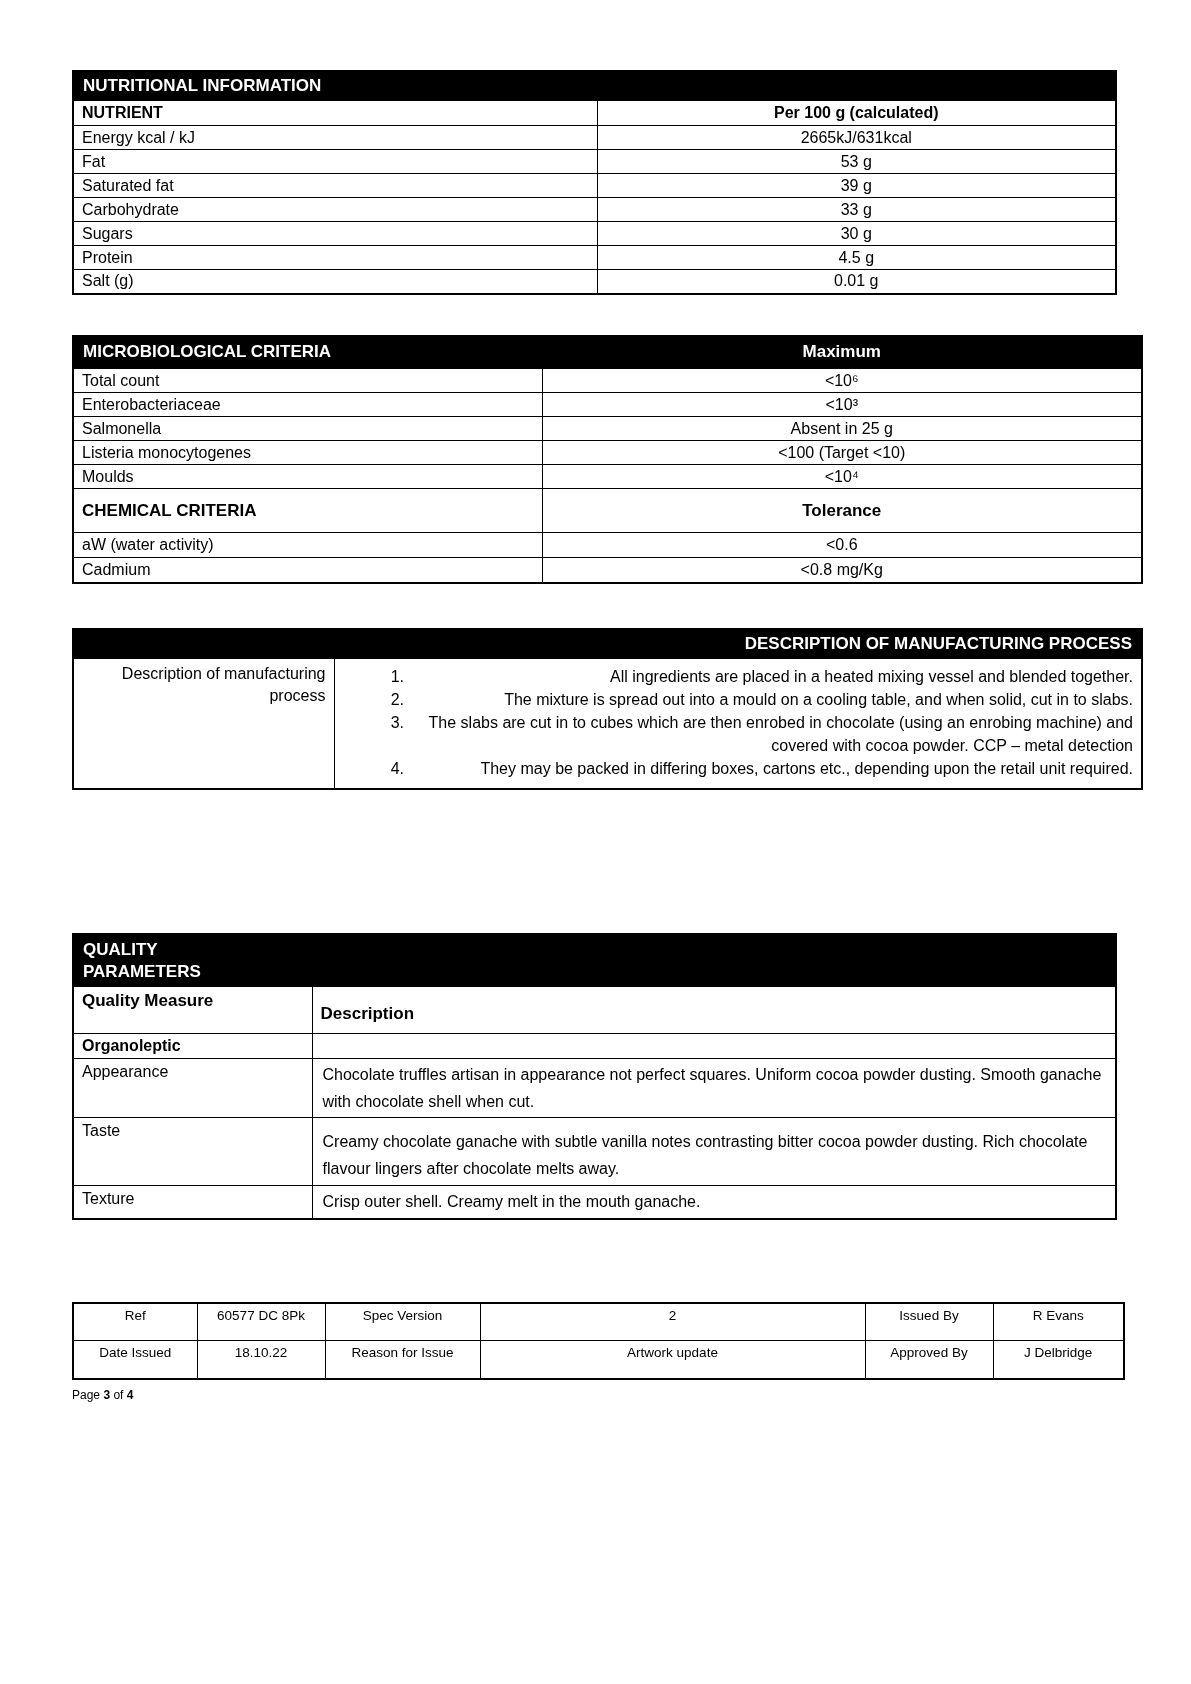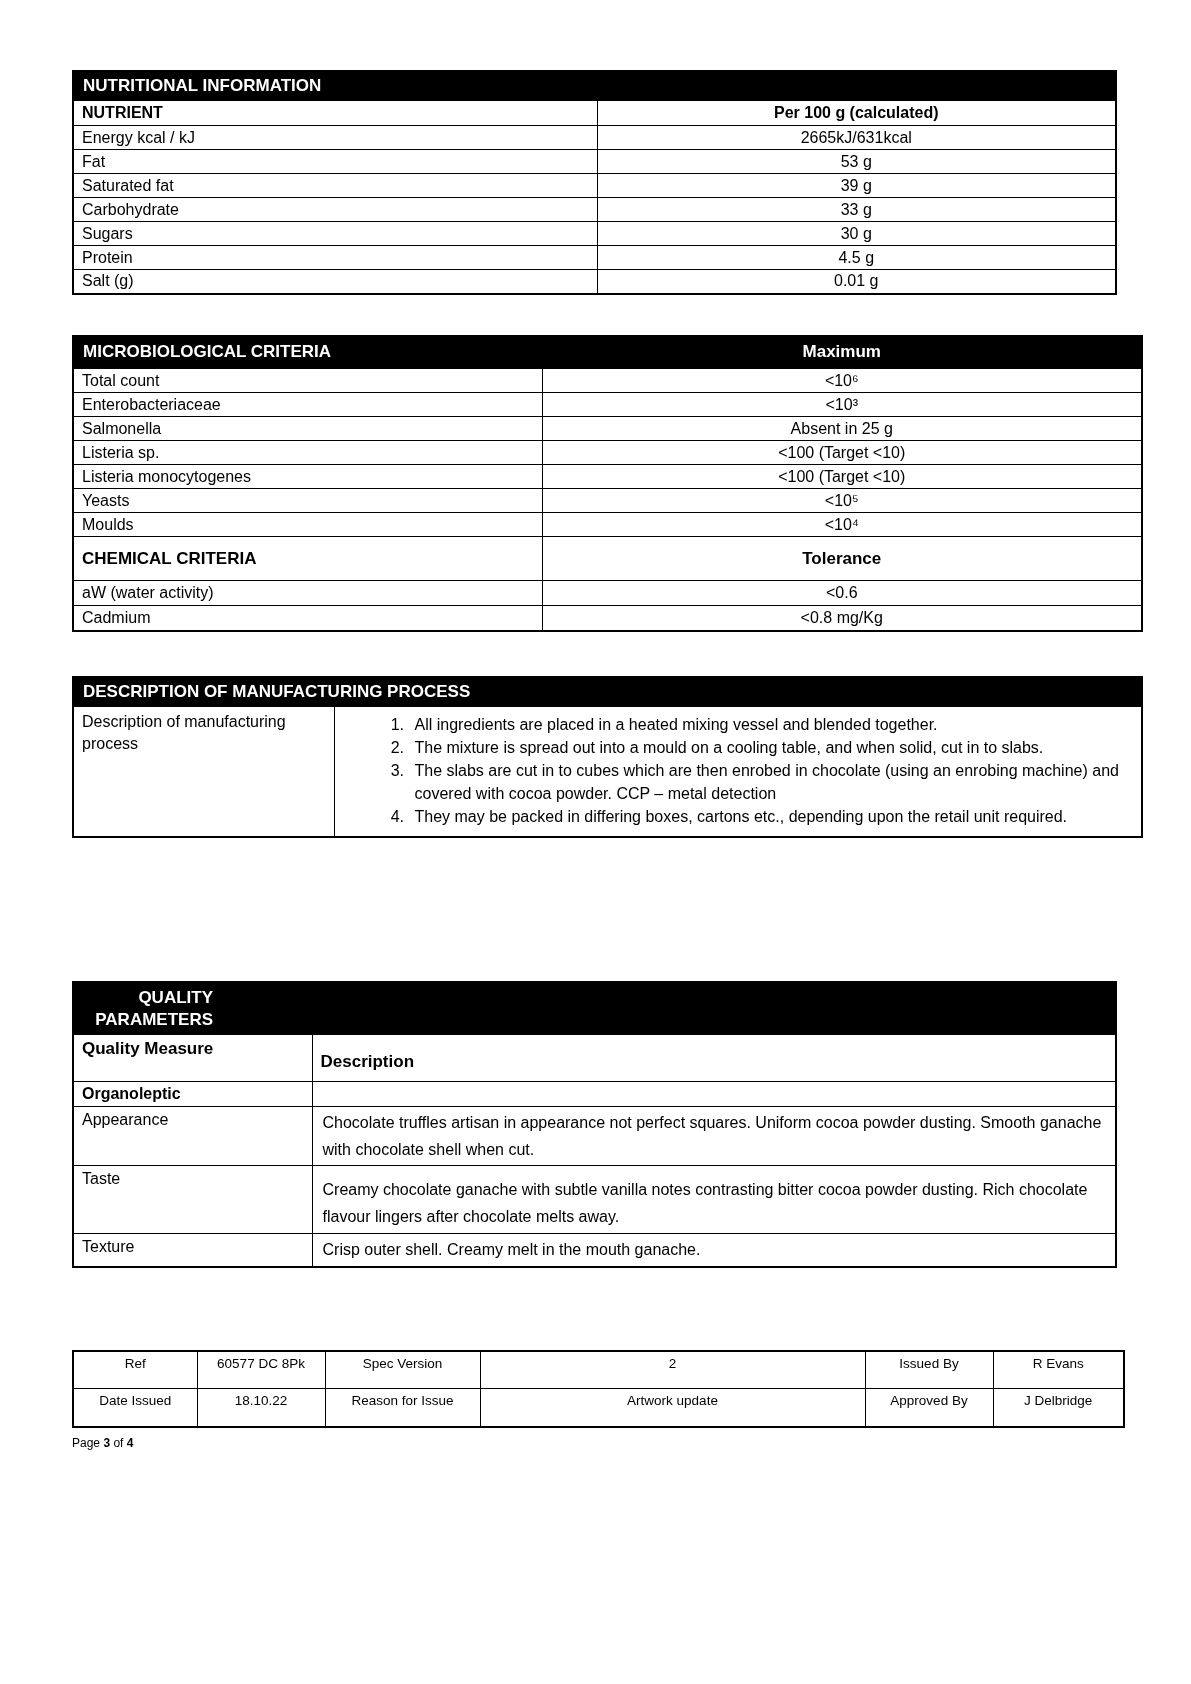--- a/index.html
+++ b/index.html
@@ -31,29 +31,29 @@
   .t-nutrition tr.col-header td { height: 25px; font-weight: bold; }
 
   
   .t-micro { width: 1069px; margin-top: 40px; }
   .t-micro td { height: 24px; }
   .t-micro tr.black-header td { height: 33px; }
   .t-micro tr.section-row td { height: 44px; font-weight: bold; font-size: 17px; }
   .t-micro tr.chem-row td { height: 25px; }
 
   
-  .t-manu { width: 1069px; margin-top: 44px; }
+  .t-manu { width: 1069px; margin-top: 44px; text-align: right; }
   .t-manu td { vertical-align: top; }
   .t-manu .label-cell { padding-top: 4px; line-height: 1.4; }
   .t-manu ol { margin: 4px 0 6px 0; padding-left: 66px; line-height: 1.45; }
   .t-manu ol li { padding-left: 6px; }
 
   
   .t-quality { width: 1043px; margin-top: 143px; }
-  .t-quality tr.black-header td { height: 44px; vertical-align: middle; line-height: 1.25; text-align: right; }
+  .t-quality tr.black-header td { height: 44px; vertical-align: middle; line-height: 1.25; }
   .t-quality .wrap-narrow { display: block; width: 130px; }
   .t-quality tr.qm-row td { height: 47px; font-weight: bold; font-size: 17px; }
   .t-quality tr.qm-row td.desc { vertical-align: middle; padding-top: 10px; }
   .t-quality tr.org-row td { height: 25px; font-weight: bold; }
   .t-quality td.q-label { vertical-align: top; padding-top: 4px; }
   .t-quality td.q-desc { line-height: 1.7; padding-left: 10px; }
   .t-quality tr.r-appearance td { height: 57px; }
   .t-quality tr.r-taste td { height: 68px; }
   .t-quality tr.r-taste td.q-desc { vertical-align: bottom; padding-bottom: 3px; }
   .t-quality tr.r-texture td { height: 29px; }
@@ -132,30 +132,22 @@
     </tr>
     <tr>
       <td>Enterobacteriaceae</td>
       <td class="c">&lt;10³</td>
     </tr>
     <tr>
       <td>Salmonella</td>
       <td class="c">Absent in 25 g</td>
     </tr>
     <tr>
-      <td>Listeria sp.</td>
-      <td class="c">&lt;100 (Target &lt;10)</td>
-    </tr>
-    <tr>
       <td>Listeria monocytogenes</td>
       <td class="c">&lt;100 (Target &lt;10)</td>
-    </tr>
-    <tr>
-      <td>Yeasts</td>
-      <td class="c">&lt;10⁵</td>
     </tr>
     <tr>
       <td>Moulds</td>
       <td class="c">&lt;10⁴</td>
     </tr>
     <tr class="section-row">
       <td>CHEMICAL CRITERIA</td>
       <td class="c">Tolerance</td>
     </tr>
     <tr class="chem-row">

